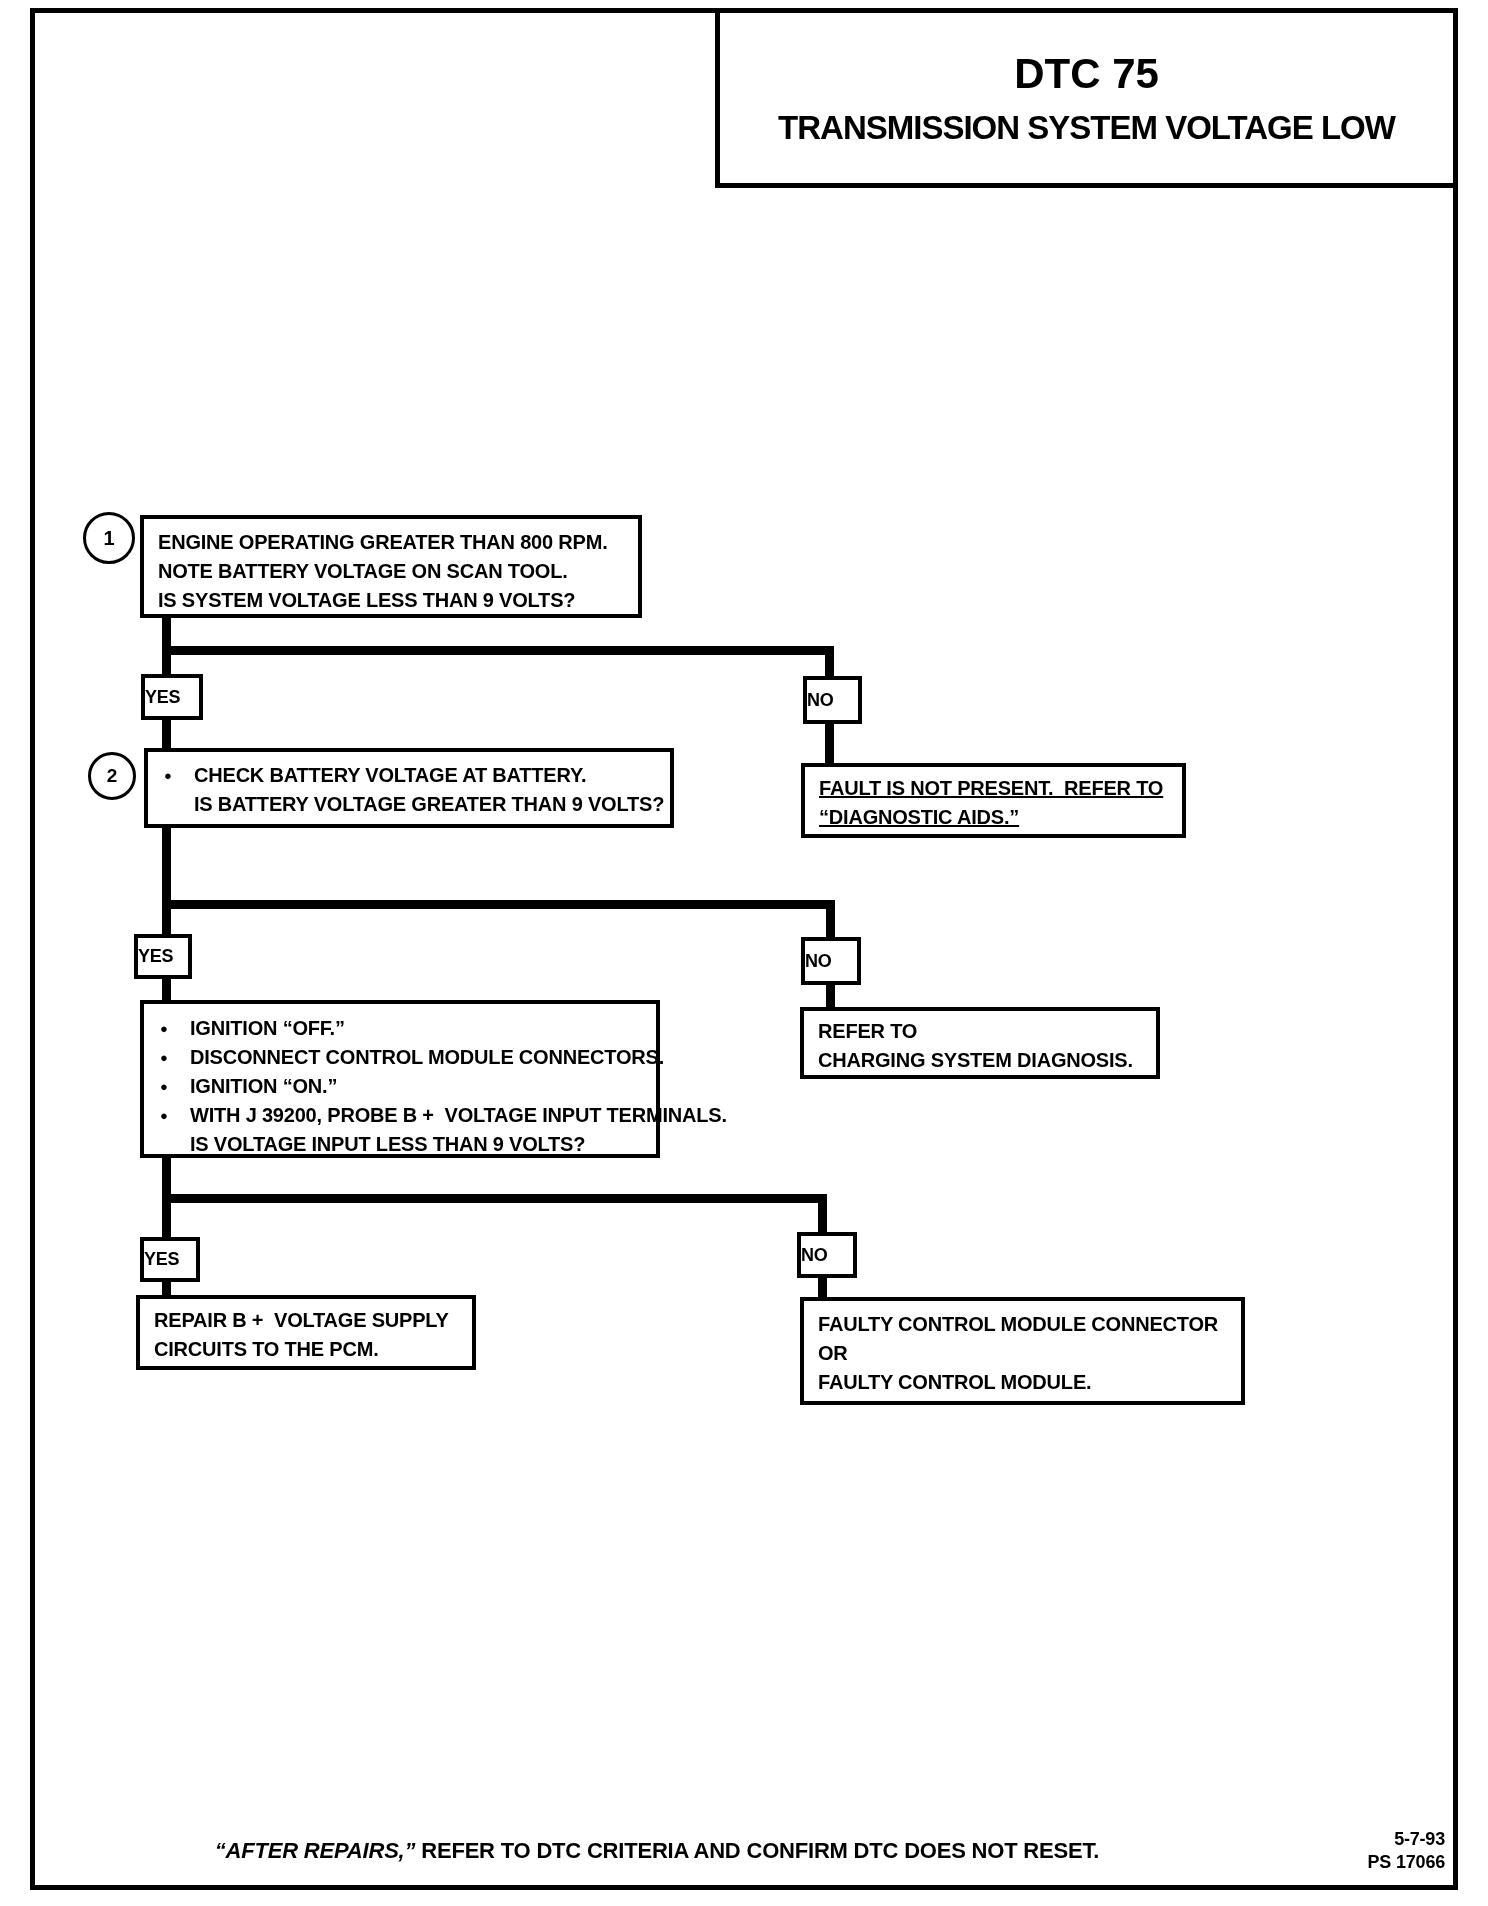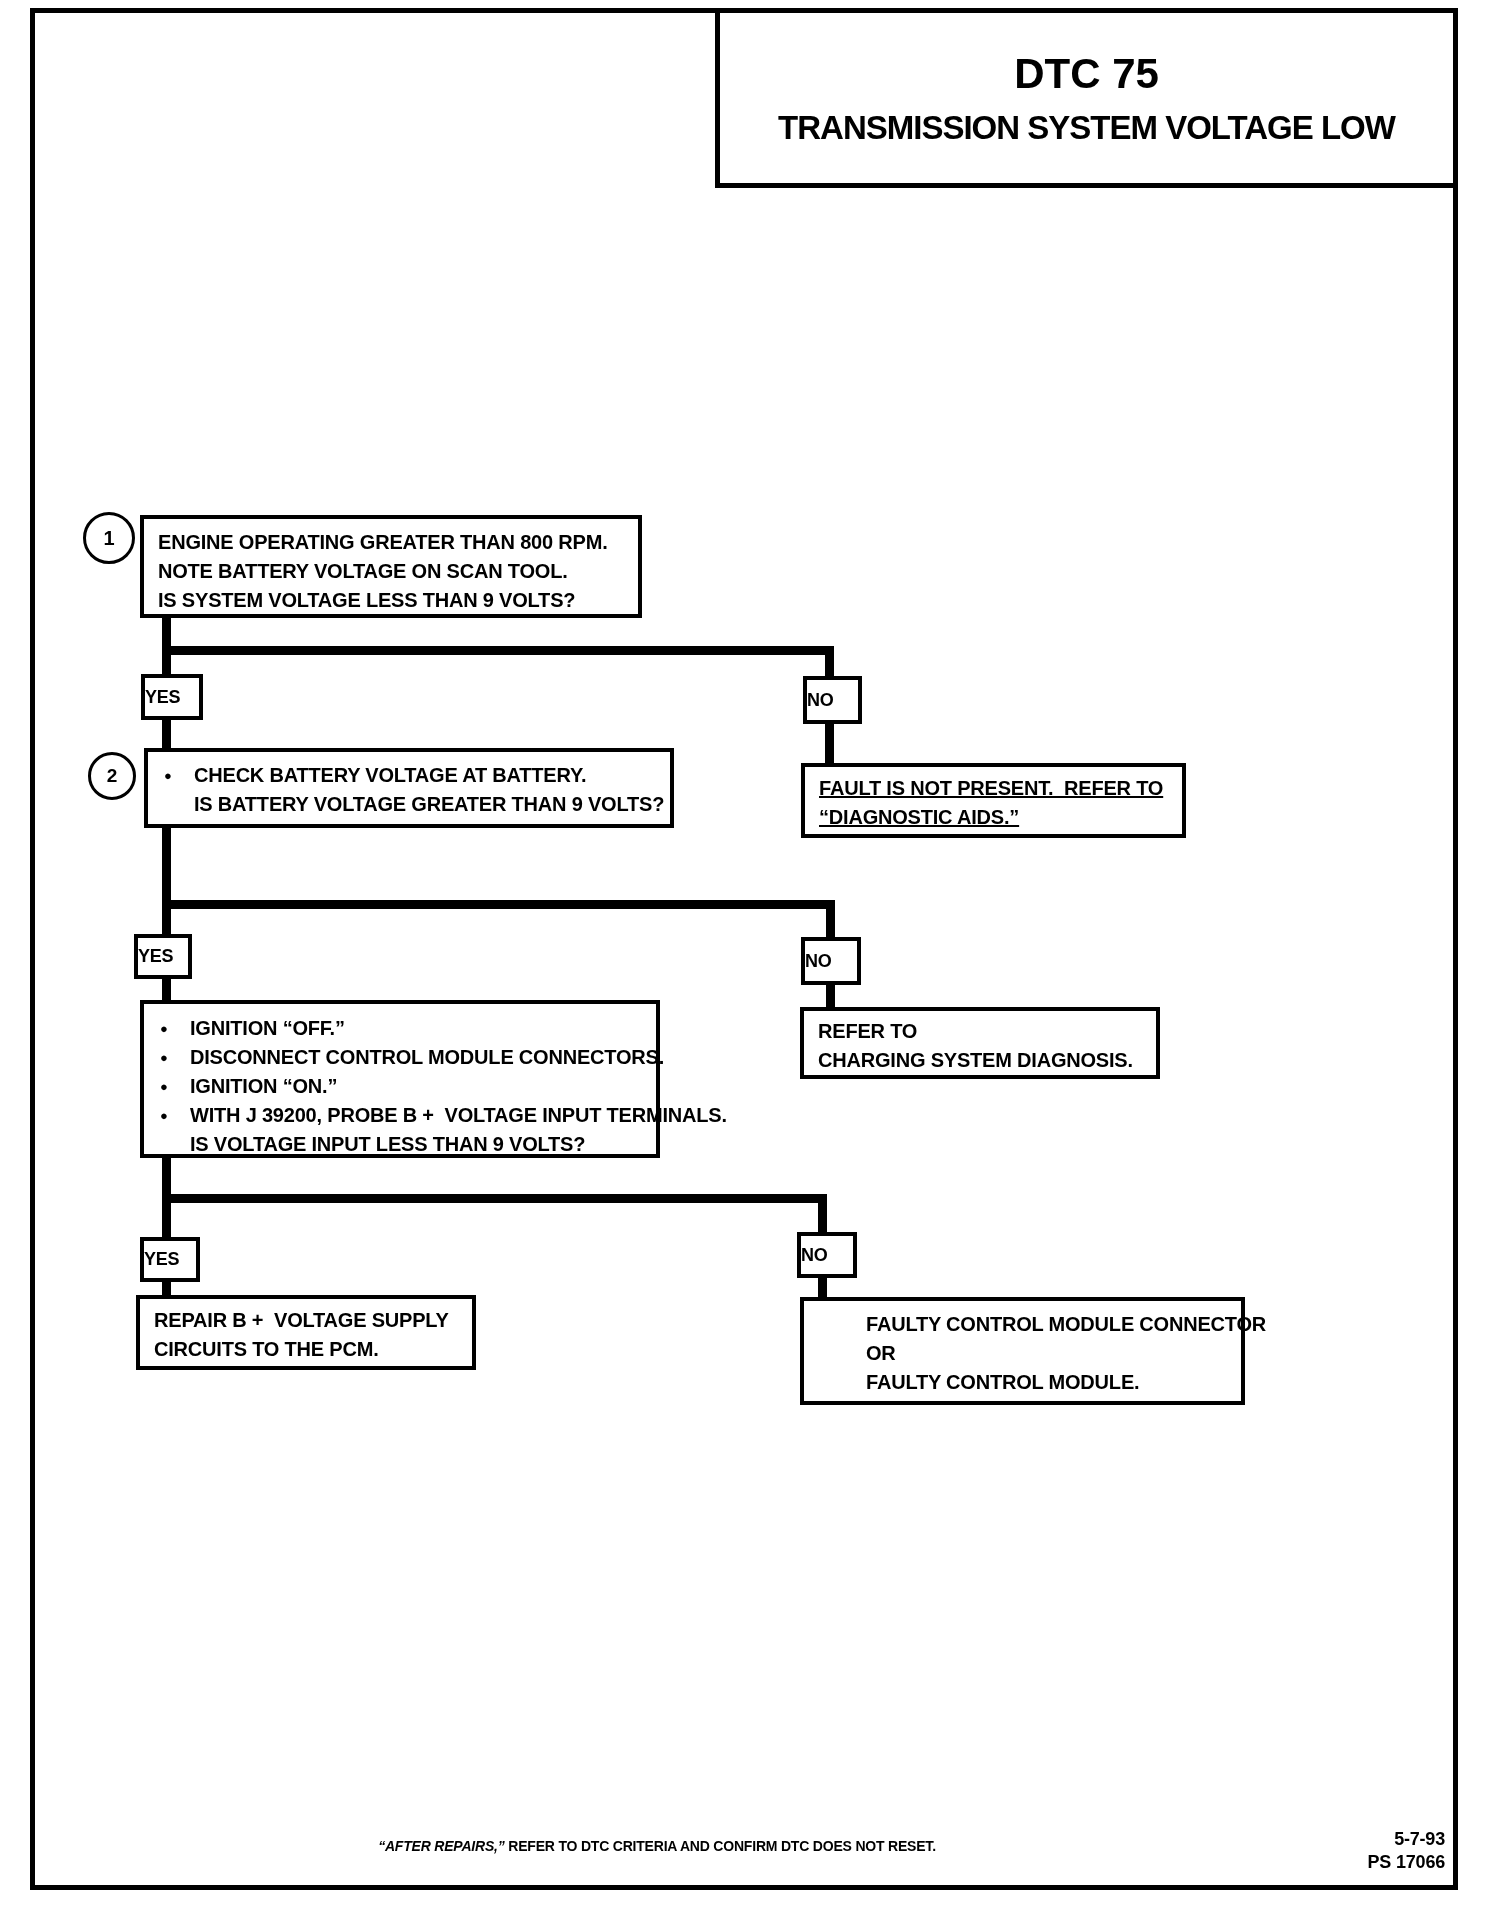--- a/index.html
+++ b/index.html
@@ -31,21 +31,21 @@
   .label-box{
     position:absolute; border:4px solid #000; box-sizing:border-box; background:#fff;
     display:flex; align-items:center; justify-content:flex-start; font-size:18px;
   }
   .circle{
     position:absolute; border:3px solid #000; border-radius:50%; background:#fff;
     display:flex; align-items:center; justify-content:center; font-size:20px;
   }
   .footer-note{
     position:absolute; left:157px; top:1838px; width:1000px; text-align:center;
-    font-size:14px; white-space:pre;
+    font-size:22px; white-space:pre;
   }
   .footer-note .ital{font-style:italic;}
   .footer-ref{
     position:absolute; left:1320px; top:1828px; width:125px; text-align:right;
     font-size:18px; line-height:23px;
   }
 </style>
 </head>
 <body>
 
@@ -164,21 +164,21 @@
   </div>
 
   <div class="node" style="left:136px; top:1295px; width:340px; height:75px;">
     <div class="pad" style="padding-top:7px;">
       <span class="t">REPAIR B +  VOLTAGE SUPPLY</span>
       <span class="t">CIRCUITS TO THE PCM.</span>
     </div>
   </div>
 
   <div class="node" style="left:800px; top:1297px; width:445px; height:108px;">
-    <div class="pad" style="margin-left:48px;">
+    <div class="pad" style="">
       <span class="t">FAULTY CONTROL MODULE CONNECTOR</span>
       <span class="t">OR</span>
       <span class="t">FAULTY CONTROL MODULE.</span>
     </div>
   </div>
 
   <div class="footer-note"><span class="ital">“AFTER REPAIRS,”</span><span> REFER TO DTC CRITERIA AND CONFIRM DTC DOES NOT RESET.</span></div>
 
   <div class="footer-ref">
     <div>5-7-93</div>

